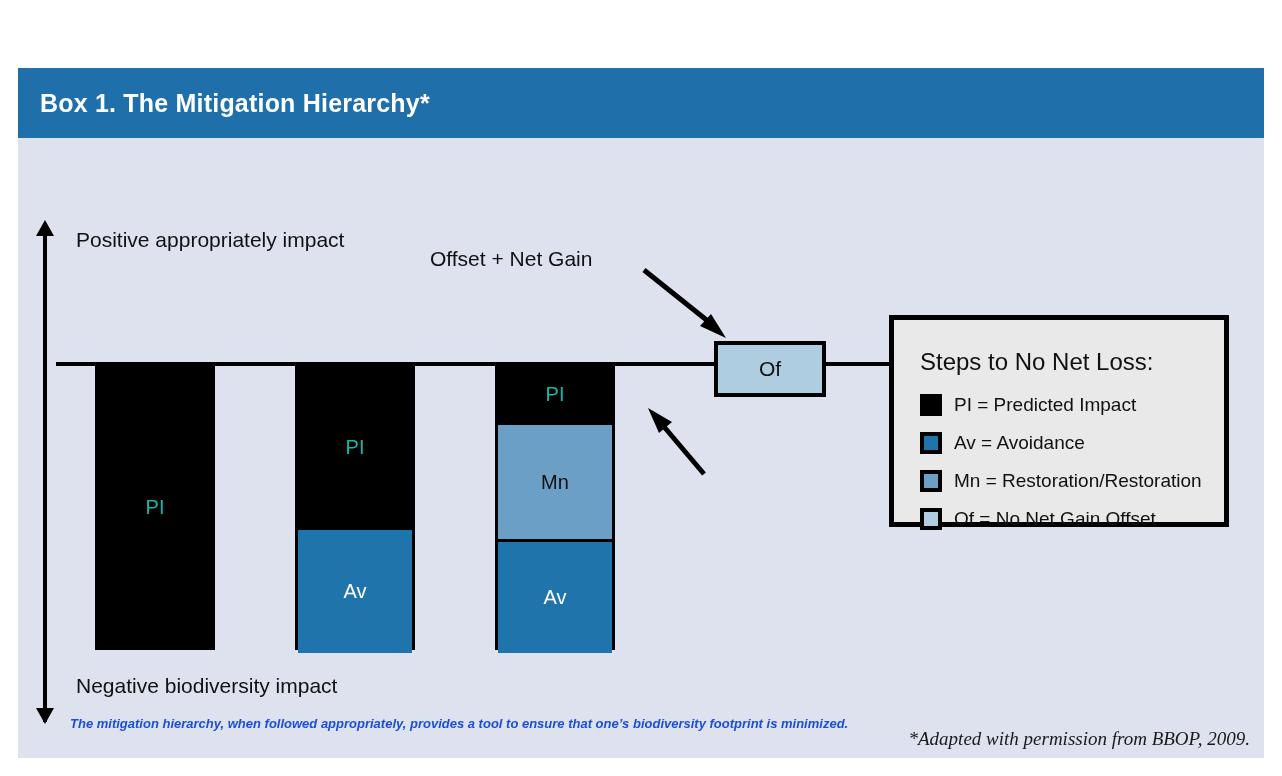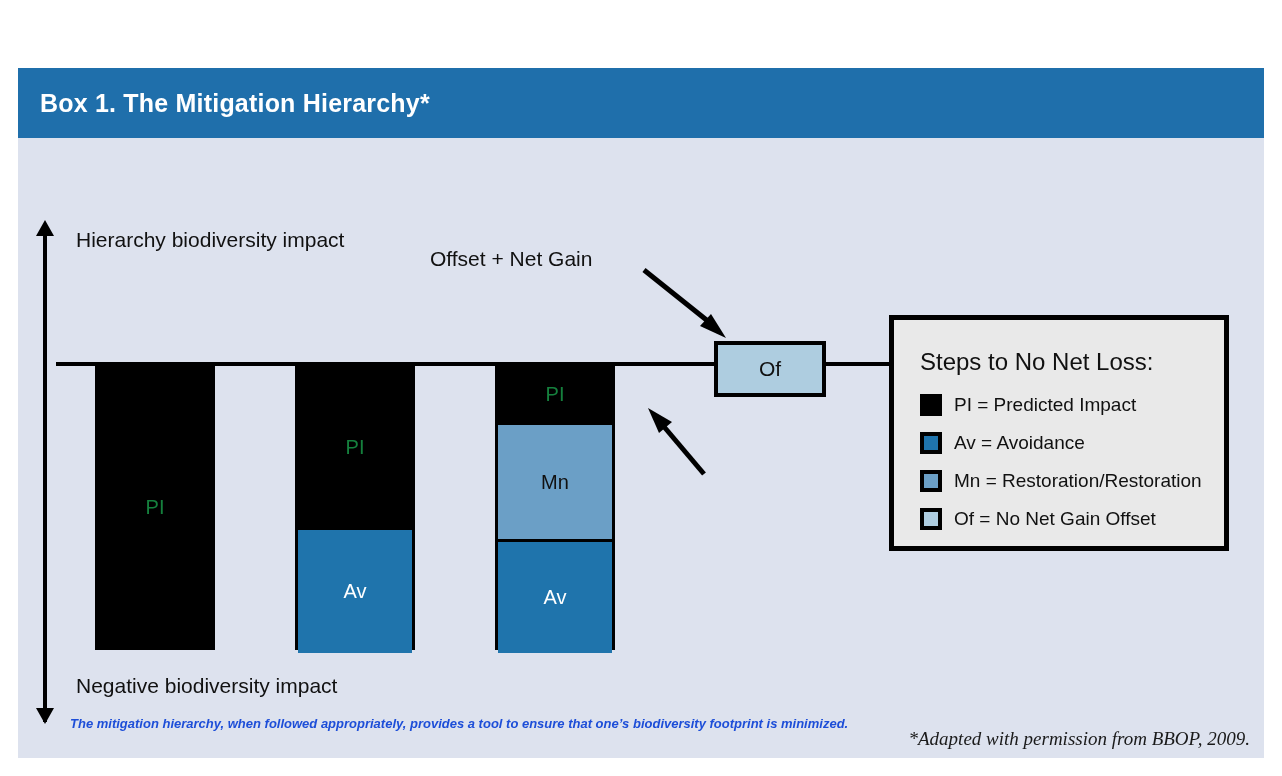--- a/index.html
+++ b/index.html
@@ -120,21 +120,21 @@
   .bar-seg {
     position: absolute;
     left: 0;
     width: 100%;
     box-sizing: border-box;
     display: flex;
     align-items: center;
     justify-content: center;
     font-size: 20px;
   }
-  .seg-pi { background: #000000; color: #15803d; }
+  .seg-pi { background: #000000; color: #14b8a6; }
   .seg-av { background: #1f74ac; color: #ffffff; border-top: 3px solid #000000; }
   .seg-mn { background: #6b9fc6; color: #111111; border-top: 3px solid #000000; }
 
   
   #bar-predicted-impact {
     left: 77px;
     top: 226px;
     width: 120px;
     height: 286px;
   }
@@ -199,21 +199,21 @@
   .arrow-svg { position: absolute; }
   #arrow-to-offset { left: 620px; top: 126px; }
   #arrow-to-bar    { left: 628px; top: 268px; }
 
   
   #legend-panel {
     position: absolute;
     left: 871px;
     top: 177px;
     width: 340px;
-    height: 236px;
+    height: 212px;
     background: #e9e9e9;
     border: 5px solid #000000;
     box-sizing: border-box;
     padding: 22px 20px 0 20px;
   }
   #legend-title {
     font-size: 24px;
     color: #111111;
     margin: 6px 0 18px 6px;
   }
@@ -285,21 +285,21 @@
   </div>
 
   <div id="box-body">
 
     <div id="diagram-stage">
 
       <div class="axis-arrow-line"></div>
       <div class="axis-arrow-head" id="axis-arrow-up"></div>
       <div class="axis-arrow-head" id="axis-arrow-down"></div>
 
-      <div class="axis-caption" id="axis-caption-positive">Hierarchy biodiversity impact</div>
+      <div class="axis-caption" id="axis-caption-positive">Positive appropriately impact</div>
       <div class="axis-caption" id="axis-caption-negative">Negative biodiversity impact</div>
 
       <div id="zero-line"></div>
 
       <div class="bar" id="bar-predicted-impact">
         <div class="bar-seg seg-pi" id="bar1-seg-pi">PI</div>
       </div>
 
       <div class="bar" id="bar-avoidance">
         <div class="bar-seg seg-pi" id="bar2-seg-pi">PI</div>

